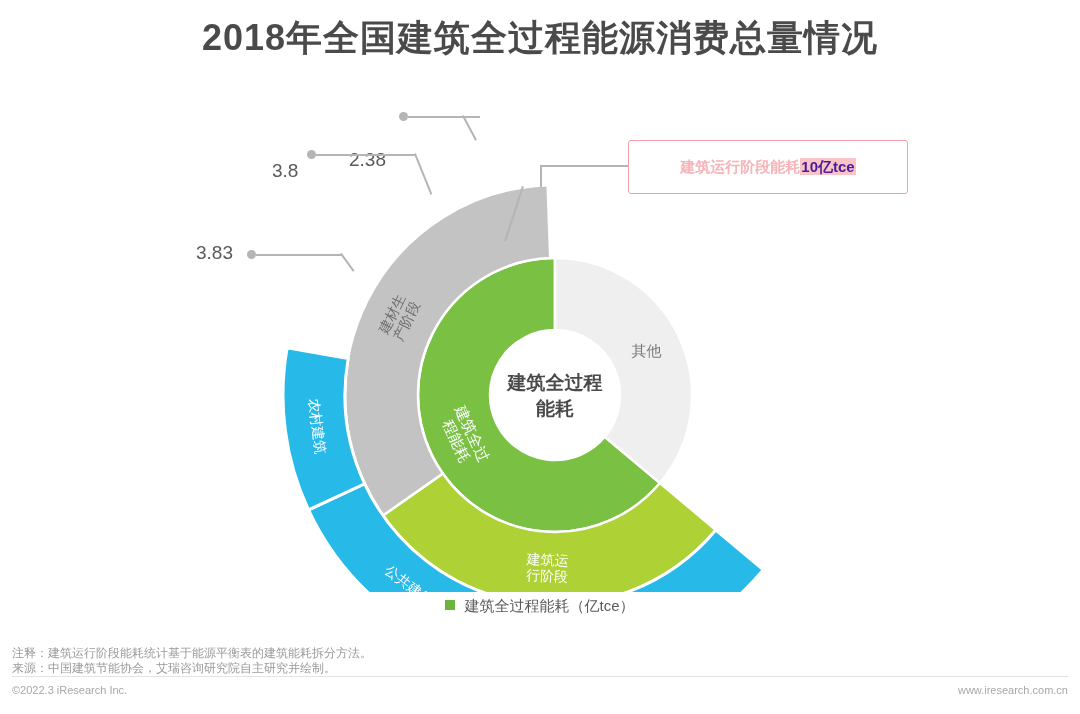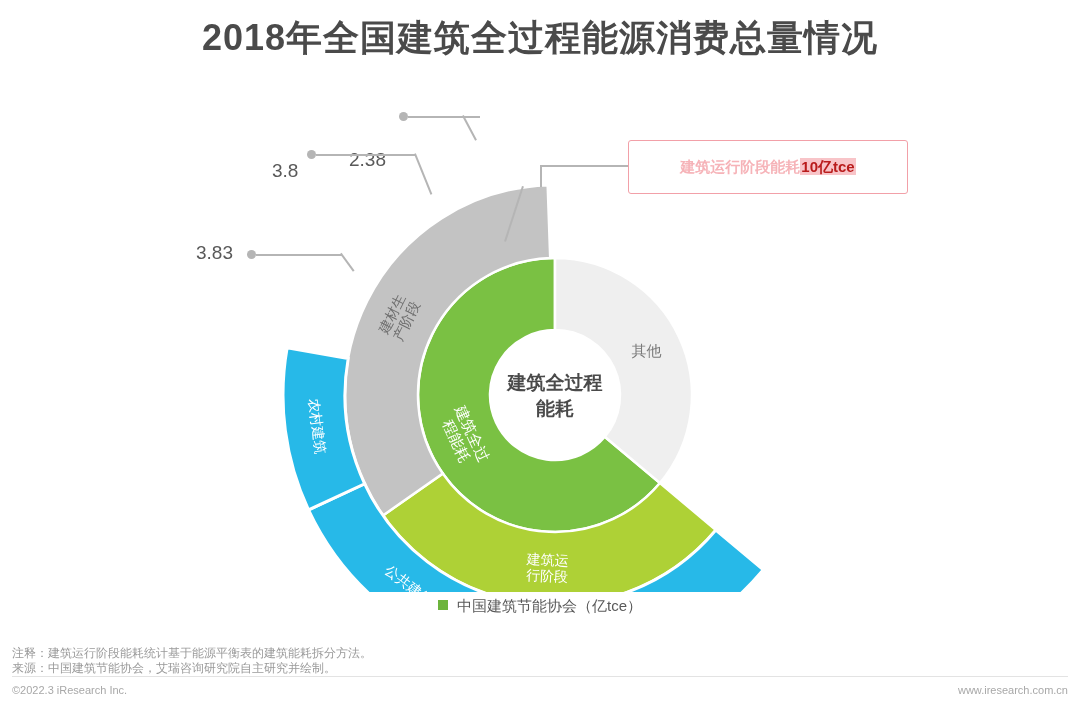--- a/index.html
+++ b/index.html
@@ -17,21 +17,21 @@
 
   .callout-box{
     position:absolute;left:628px;top:140px;width:280px;height:54px;
     border:1.5px solid #f2a0a8;border-radius:3px;background:#ffffff;
     display:flex;flex-direction:column;align-items:center;justify-content:center;
     box-sizing:border-box;
   }
   .callout-line1,.callout-line2{
     font-size:15px;font-weight:bold;color:#f6b3b8;line-height:20px;white-space:nowrap;
   }
-  .hl{background:#f8c4c8;color:#b91c1c;padding:0 1px;}
+  .hl{background:#f8c4c8;color:#4c1d95;padding:0 1px;}
 
   .leader-dot{position:absolute;width:9px;height:9px;border-radius:50%;background:#b5b5b5;}
   .leader-line{position:absolute;background:#b5b5b5;}
 
   .val-label{position:absolute;font-size:19px;color:#595959;}
 
   .legend{
     position:absolute;left:0;top:596px;width:1080px;text-align:center;
     font-size:15px;color:#595959;
   }
@@ -99,21 +99,21 @@
 <div class="leader-line" style="left:540px;top:165px;width:1.6px;height:22px;"></div>
 <div class="leader-dot" style="left:634px;top:161px;"></div>
 
 <div class="callout-box">
   <div class="callout-line1">
     <span>建筑运行阶段能耗</span><span class="hl">10亿tce</span>
   </div>
 </div>
 
 <div class="legend">
-  <span class="legend-swatch"></span><span class="legend-text">中国建筑节能协会（亿tce）</span>
+  <span class="legend-swatch"></span><span class="legend-text">建筑全过程能耗（亿tce）</span>
 </div>
 
 <div class="notes">
   <div>注释：建筑运行阶段能耗统计基于能源平衡表的建筑能耗拆分方法。</div>
   <div>来源：中国建筑节能协会，艾瑞咨询研究院自主研究并绘制。</div>
 </div>
 
 <div class="footer-rule"></div>
 <div class="footer">
   <span>©2022.3 iResearch Inc.</span>

